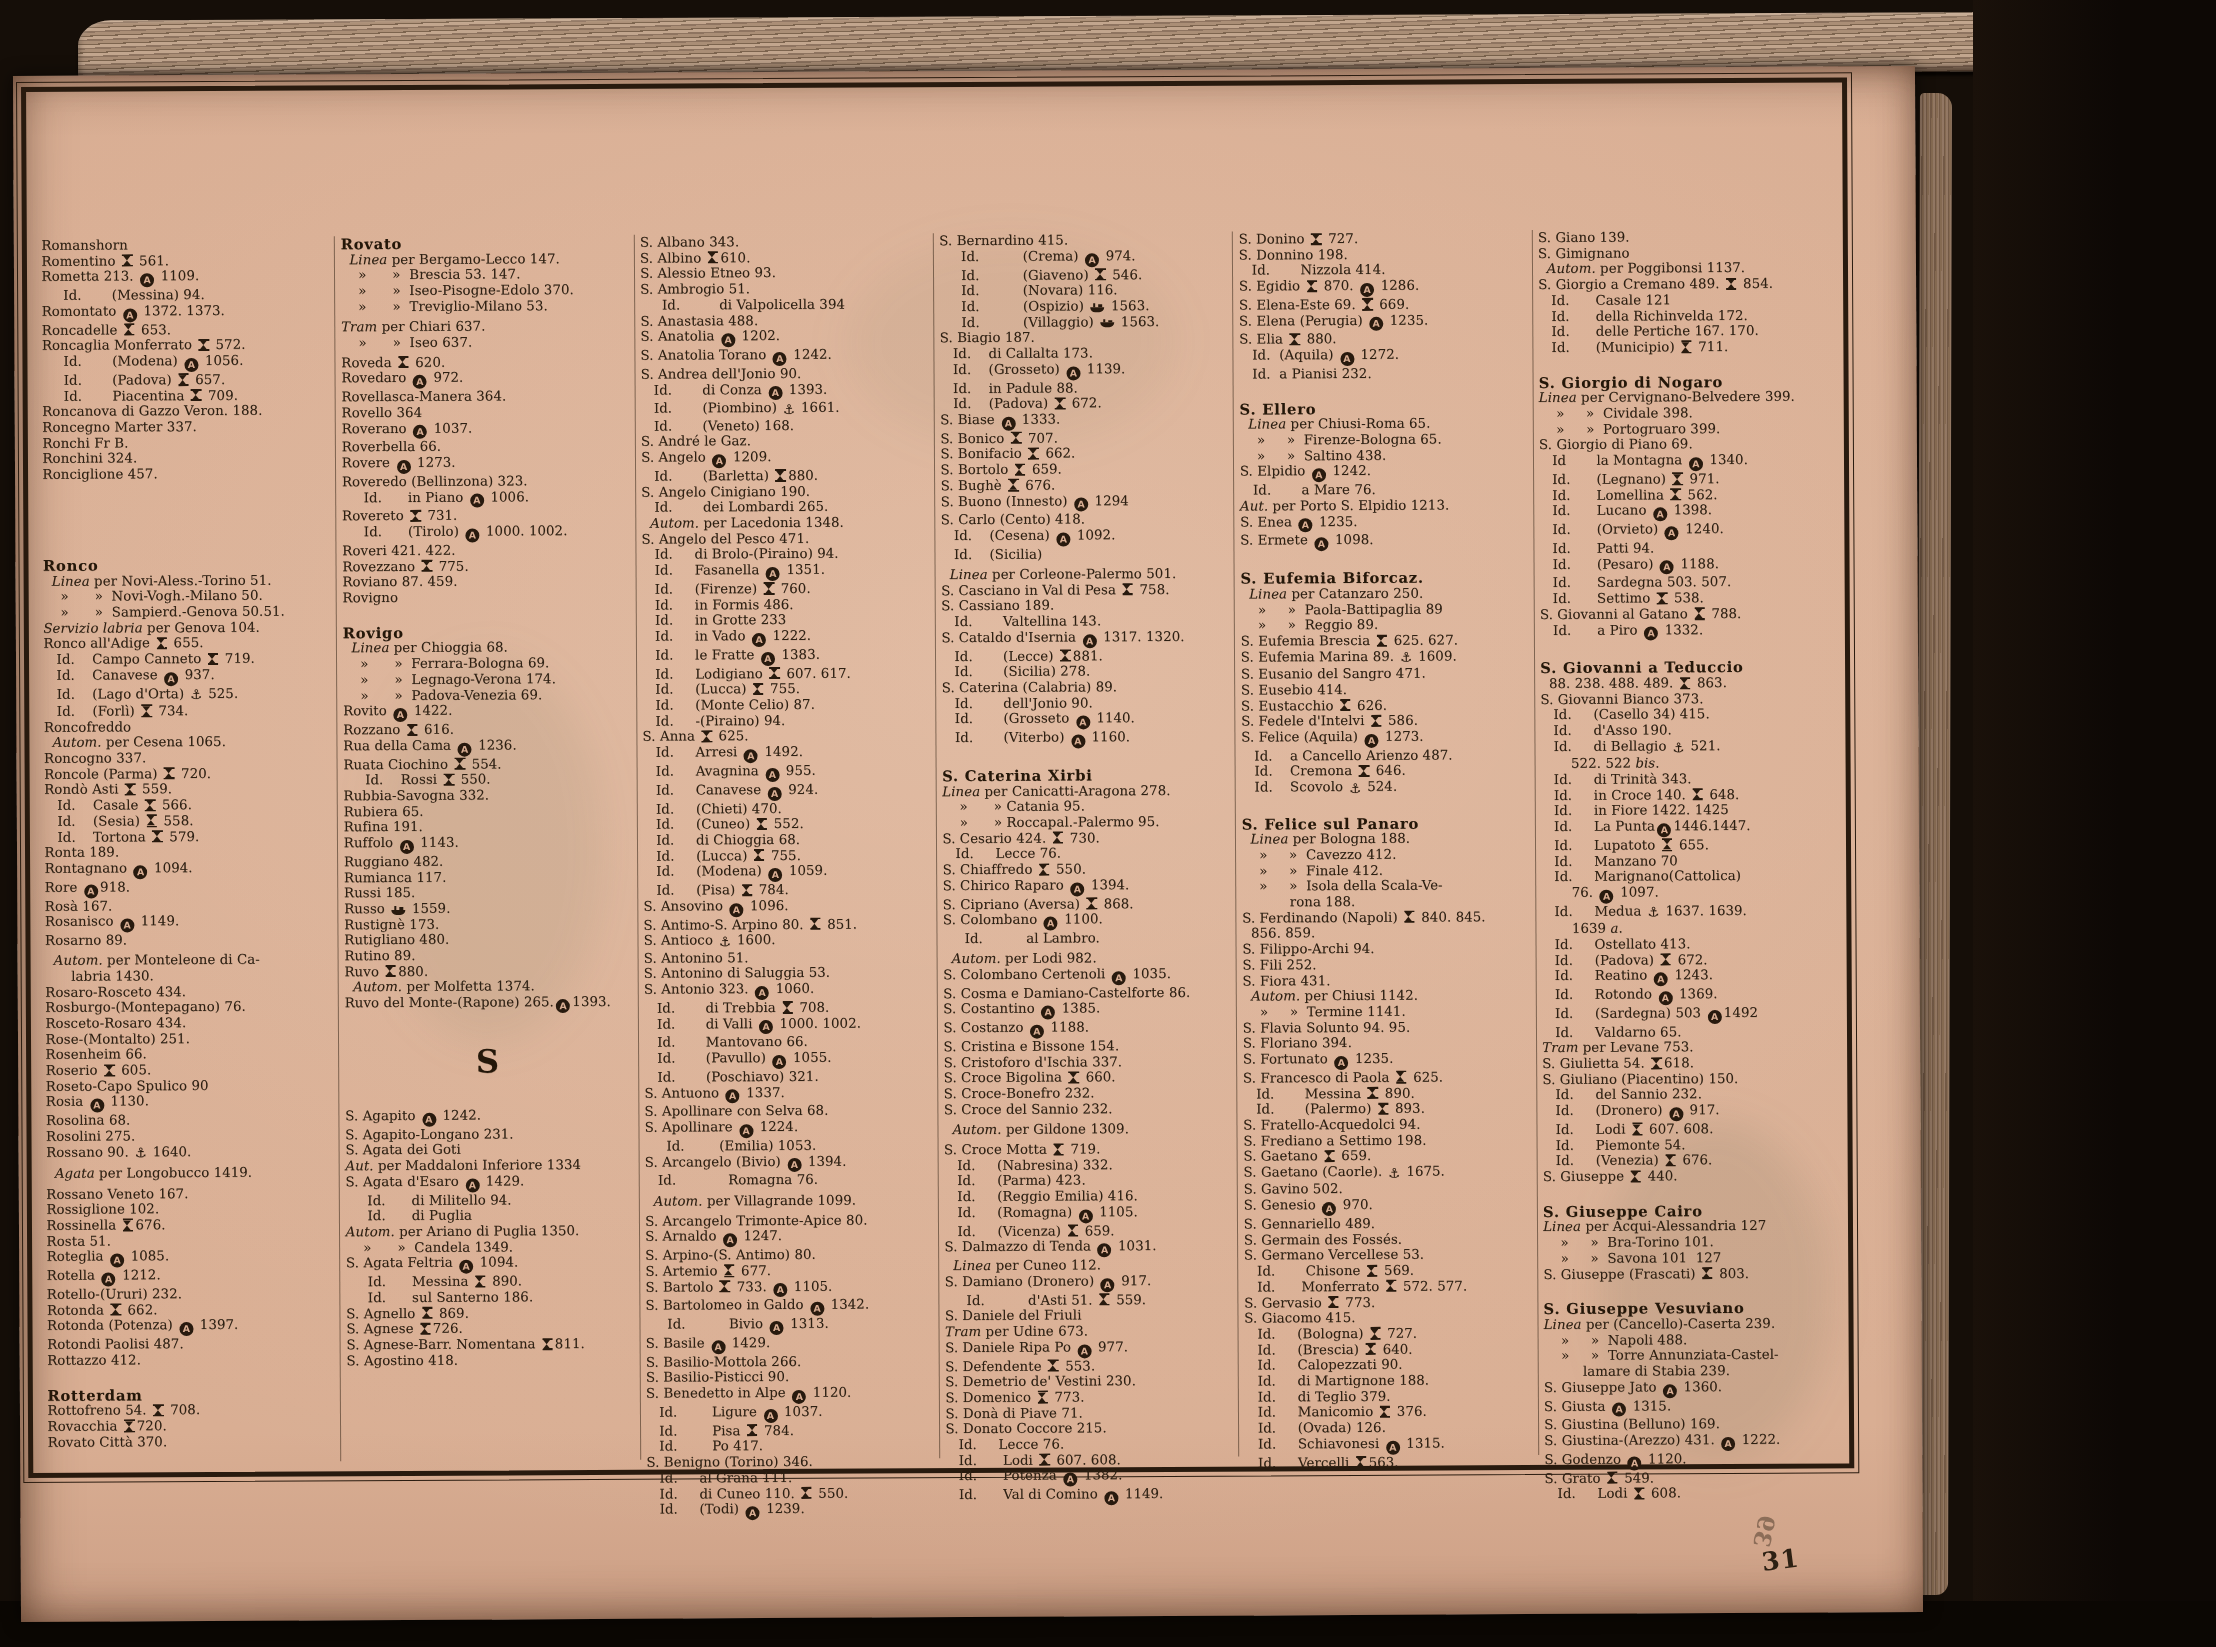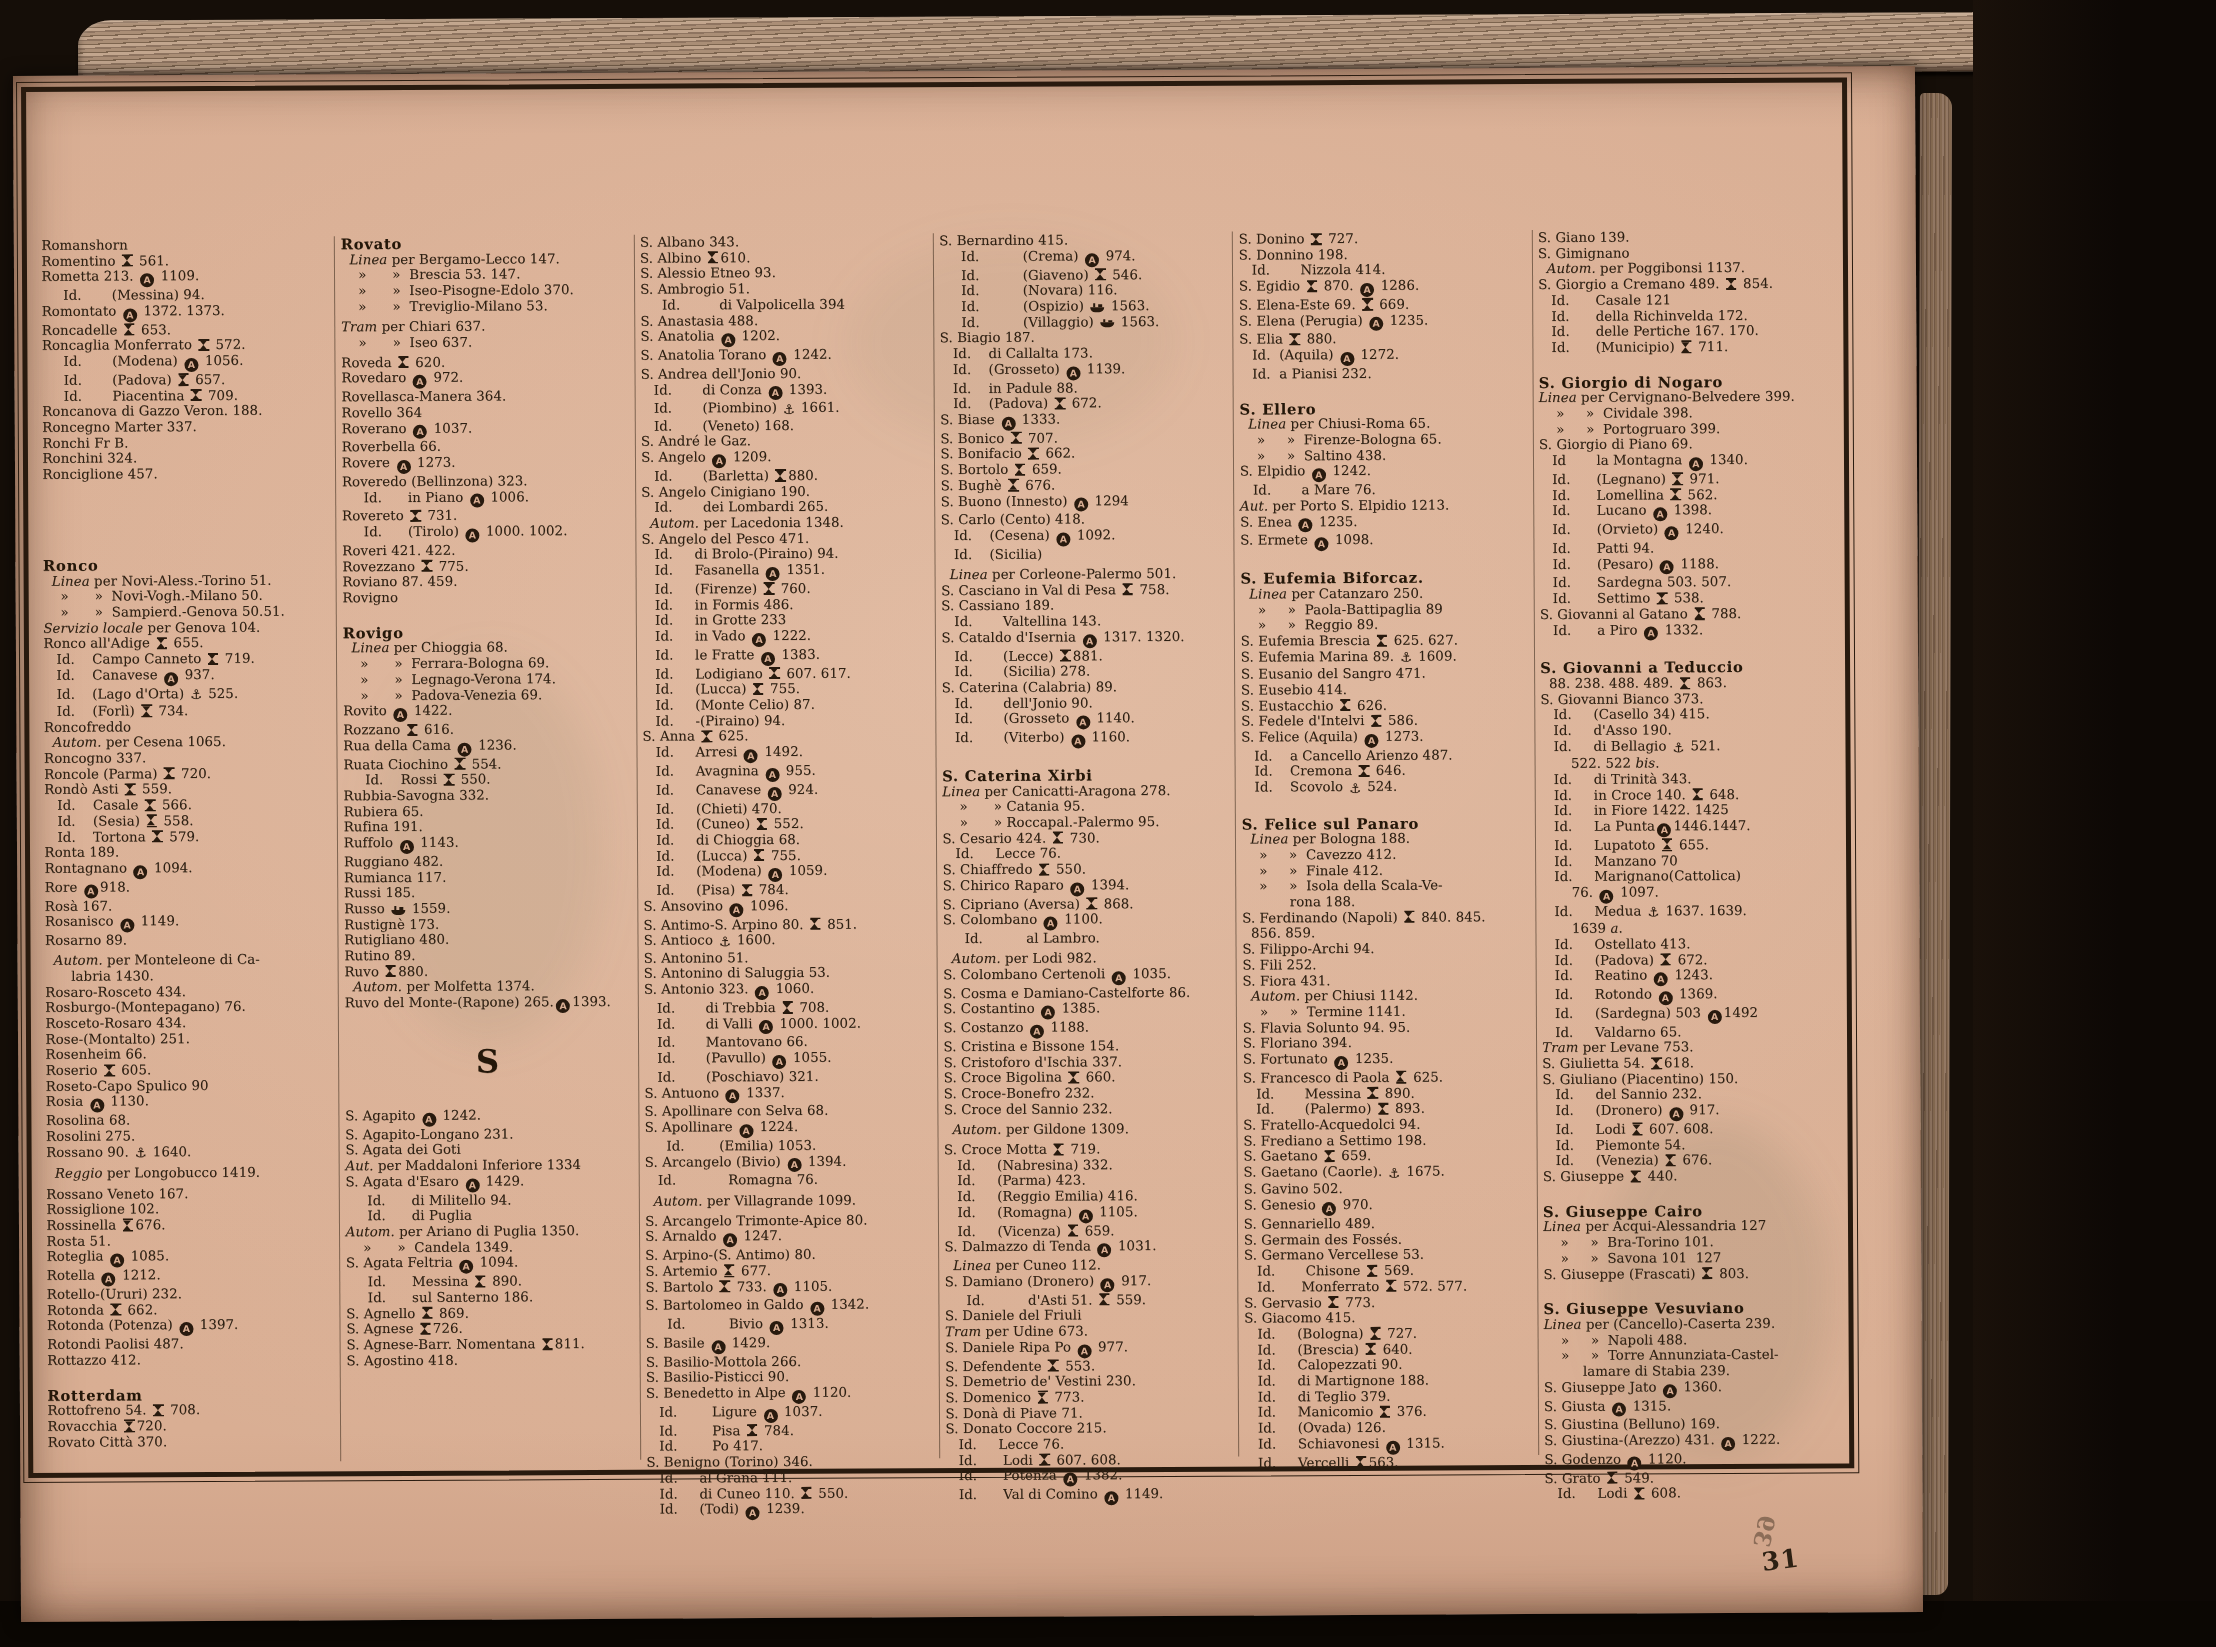--- a/index.html
+++ b/index.html
@@ -106,21 +106,21 @@
         <div class="ln">     Id.       Piacentina <span class="sym tel"></span> 709.</div>
         <div class="ln">Roncanova di Gazzo Veron. 188.</div>
         <div class="ln">Roncegno Marter 337.</div>
         <div class="ln">Ronchi Fr B.</div>
         <div class="ln">Ronchini 324.</div>
         <div class="ln">Ronciglione 457.</div>
         <div class="ln b gL">Ronco</div>
         <div class="ln">  <i>Linea</i> per Novi-Aless.-Torino 51.</div>
         <div class="ln">    »      »  Novi-Vogh.-Milano 50.</div>
         <div class="ln">    »      »  Sampierd.-Genova 50.51.</div>
-        <div class="ln"><i>Servizio locale</i> per Genova 104.</div>
+        <div class="ln"><i>Servizio labria</i> per Genova 104.</div>
         <div class="ln">Ronco all'Adige <span class="sym tel"></span> 655.</div>
         <div class="ln">   Id.    Campo Canneto <span class="sym tel"></span> 719.</div>
         <div class="ln">   Id.    Canavese <span class="sym ca">A</span> 937.</div>
         <div class="ln">   Id.    (Lago d'Orta) <span class="sym anc">⚓</span> 525.</div>
         <div class="ln">   Id.    (Forlì) <span class="sym tel"></span> 734.</div>
         <div class="ln">Roncofreddo</div>
         <div class="ln">  <i>Autom.</i> per Cesena 1065.</div>
         <div class="ln">Roncogno 337.</div>
         <div class="ln">Roncole (Parma) <span class="sym tel"></span> 720.</div>
         <div class="ln">Rondò Asti <span class="sym tel"></span> 559.</div>
@@ -139,21 +139,21 @@
         <div class="ln">Rosburgo-(Montepagano) 76.</div>
         <div class="ln">Rosceto-Rosaro 434.</div>
         <div class="ln">Rose-(Montalto) 251.</div>
         <div class="ln">Rosenheim 66.</div>
         <div class="ln">Roserio <span class="sym tel"></span> 605.</div>
         <div class="ln">Roseto-Capo Spulico 90</div>
         <div class="ln">Rosia <span class="sym ca">A</span> 1130.</div>
         <div class="ln">Rosolina 68.</div>
         <div class="ln">Rosolini 275.</div>
         <div class="ln">Rossano 90. <span class="sym anc">⚓</span> 1640.</div>
-        <div class="ln g2">  <i>Reggio</i> per Longobucco 1419.</div>
+        <div class="ln g2">  <i>Agata</i> per Longobucco 1419.</div>
         <div class="ln g2">Rossano Veneto 167.</div>
         <div class="ln">Rossiglione 102.</div>
         <div class="ln">Rossinella <span class="sym tel"></span>676.</div>
         <div class="ln">Rosta 51.</div>
         <div class="ln">Roteglia <span class="sym ca">A</span> 1085.</div>
         <div class="ln">Rotella <span class="sym ca">A</span> 1212.</div>
         <div class="ln">Rotello-(Ururi) 232.</div>
         <div class="ln">Rotonda <span class="sym tel"></span> 662.</div>
         <div class="ln">Rotonda (Potenza) <span class="sym ca">A</span> 1397.</div>
         <div class="ln">Rotondi Paolisi 487.</div>

